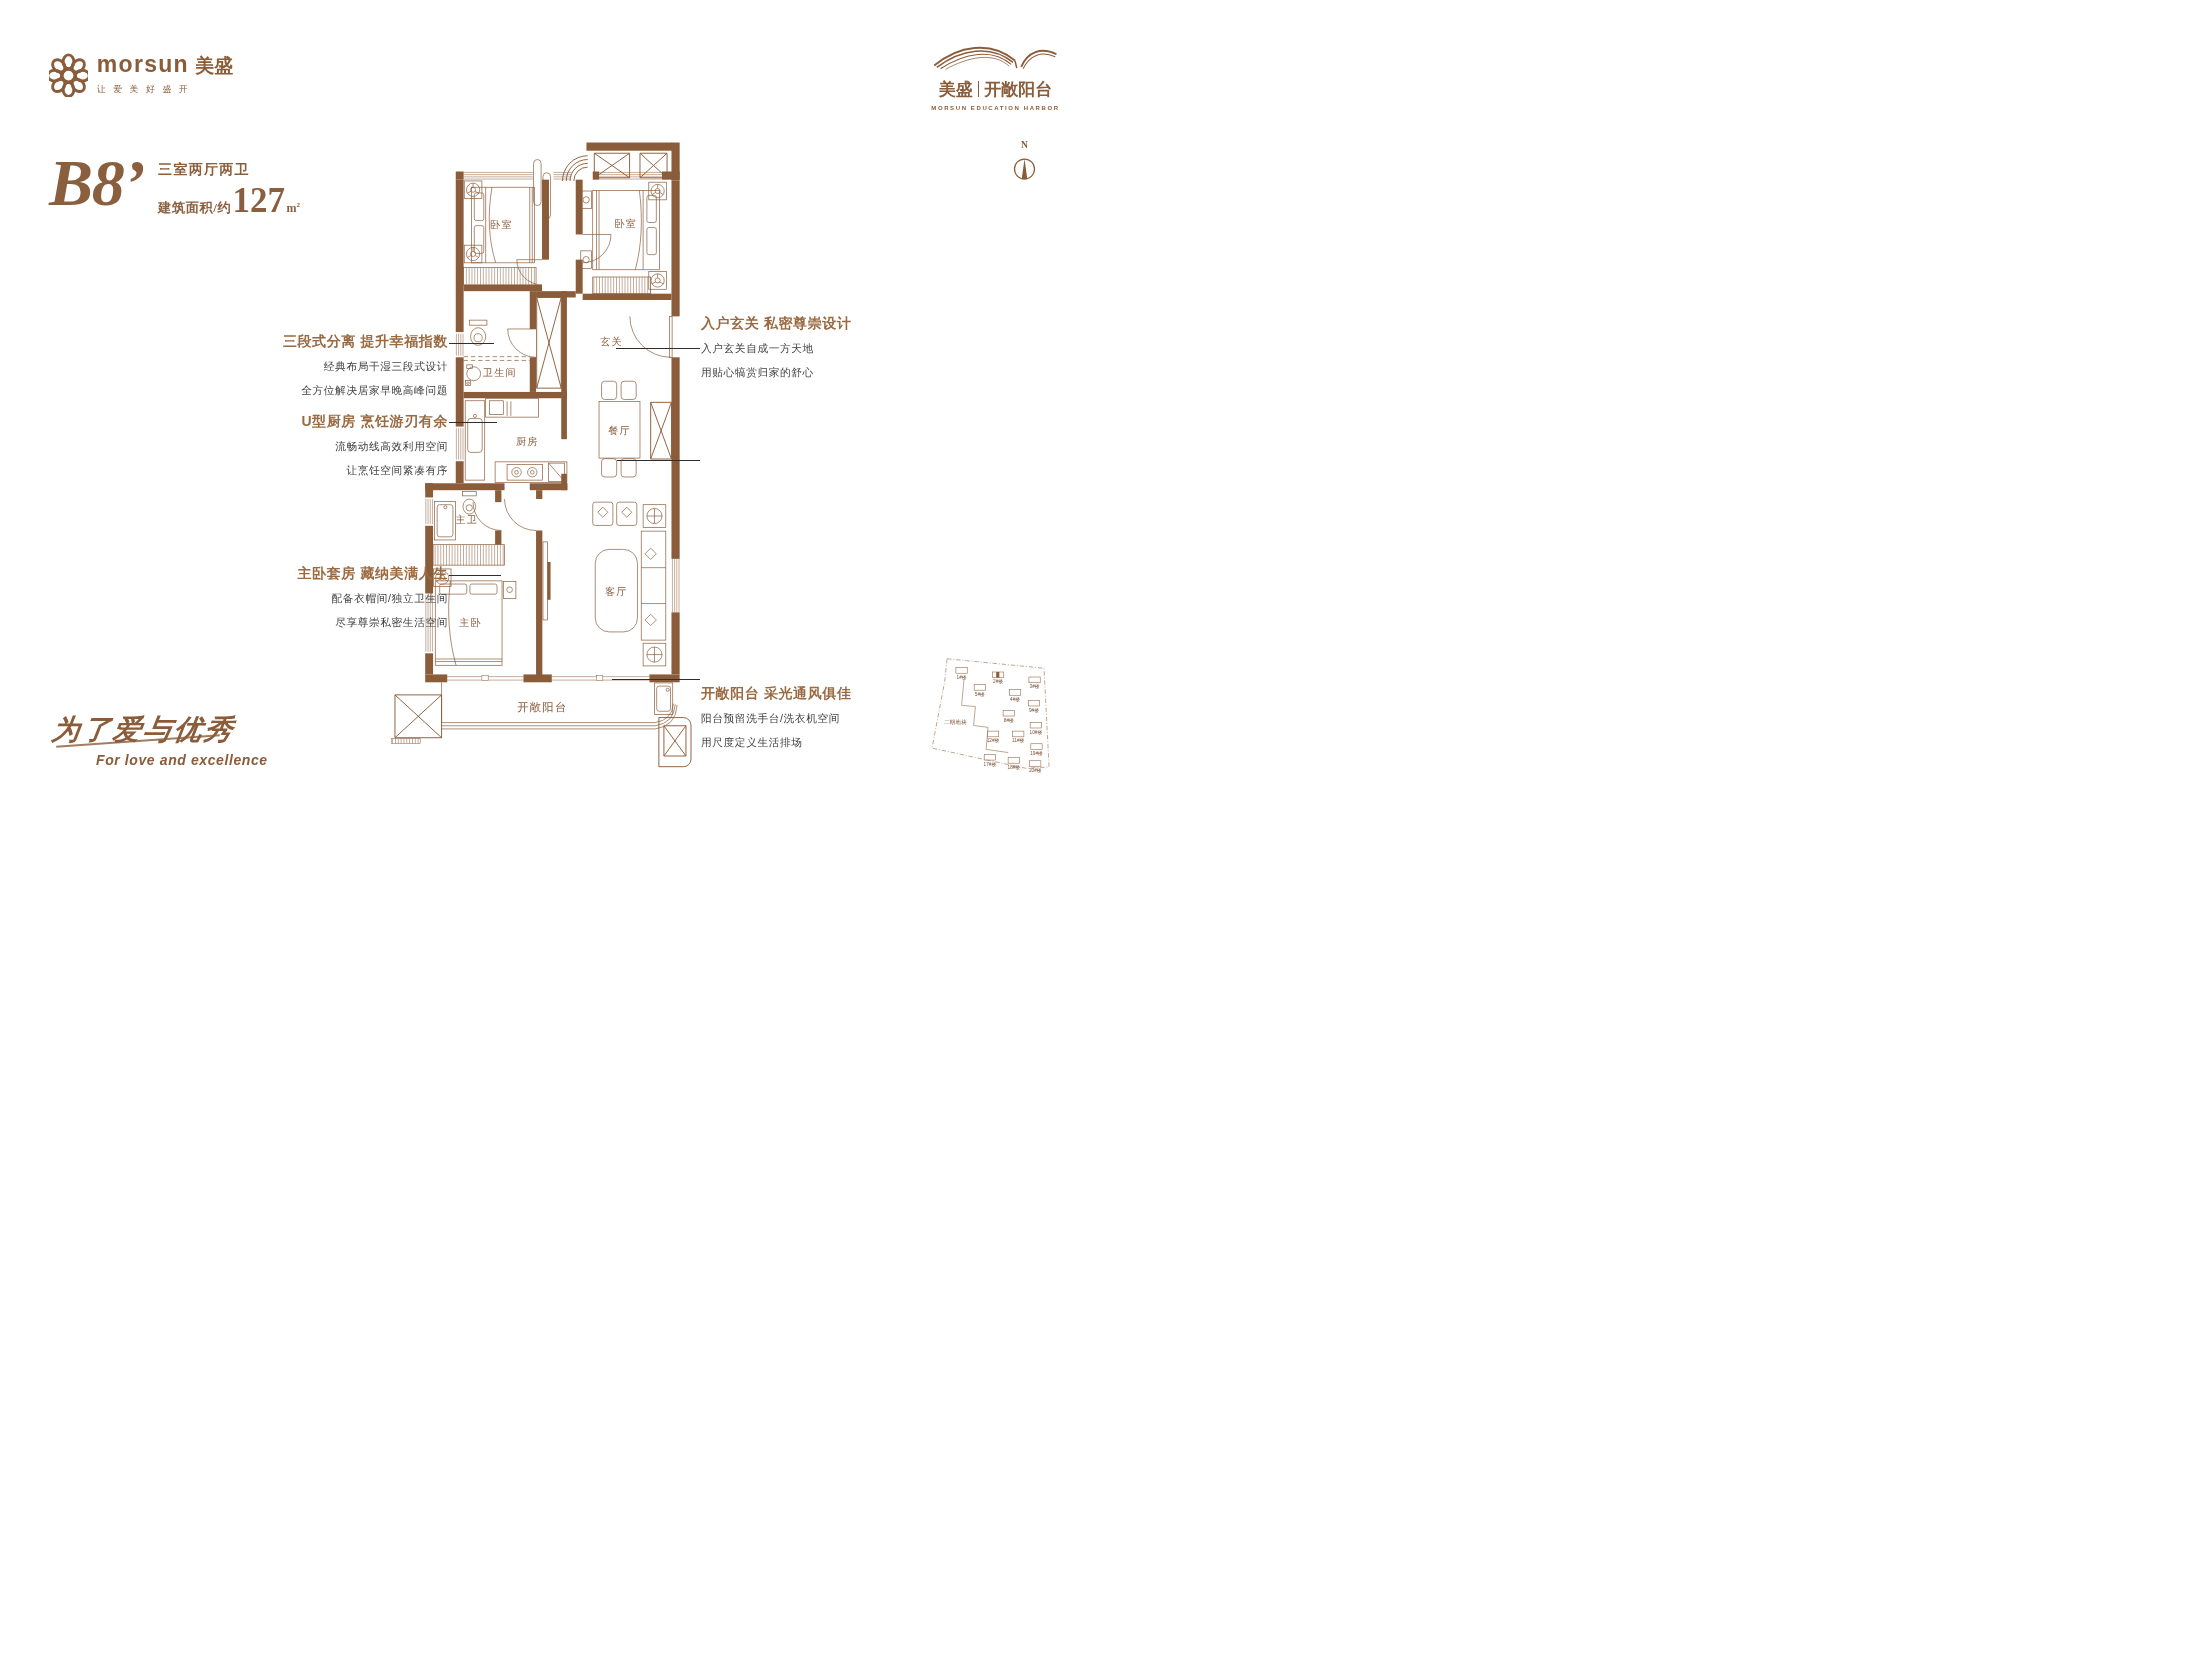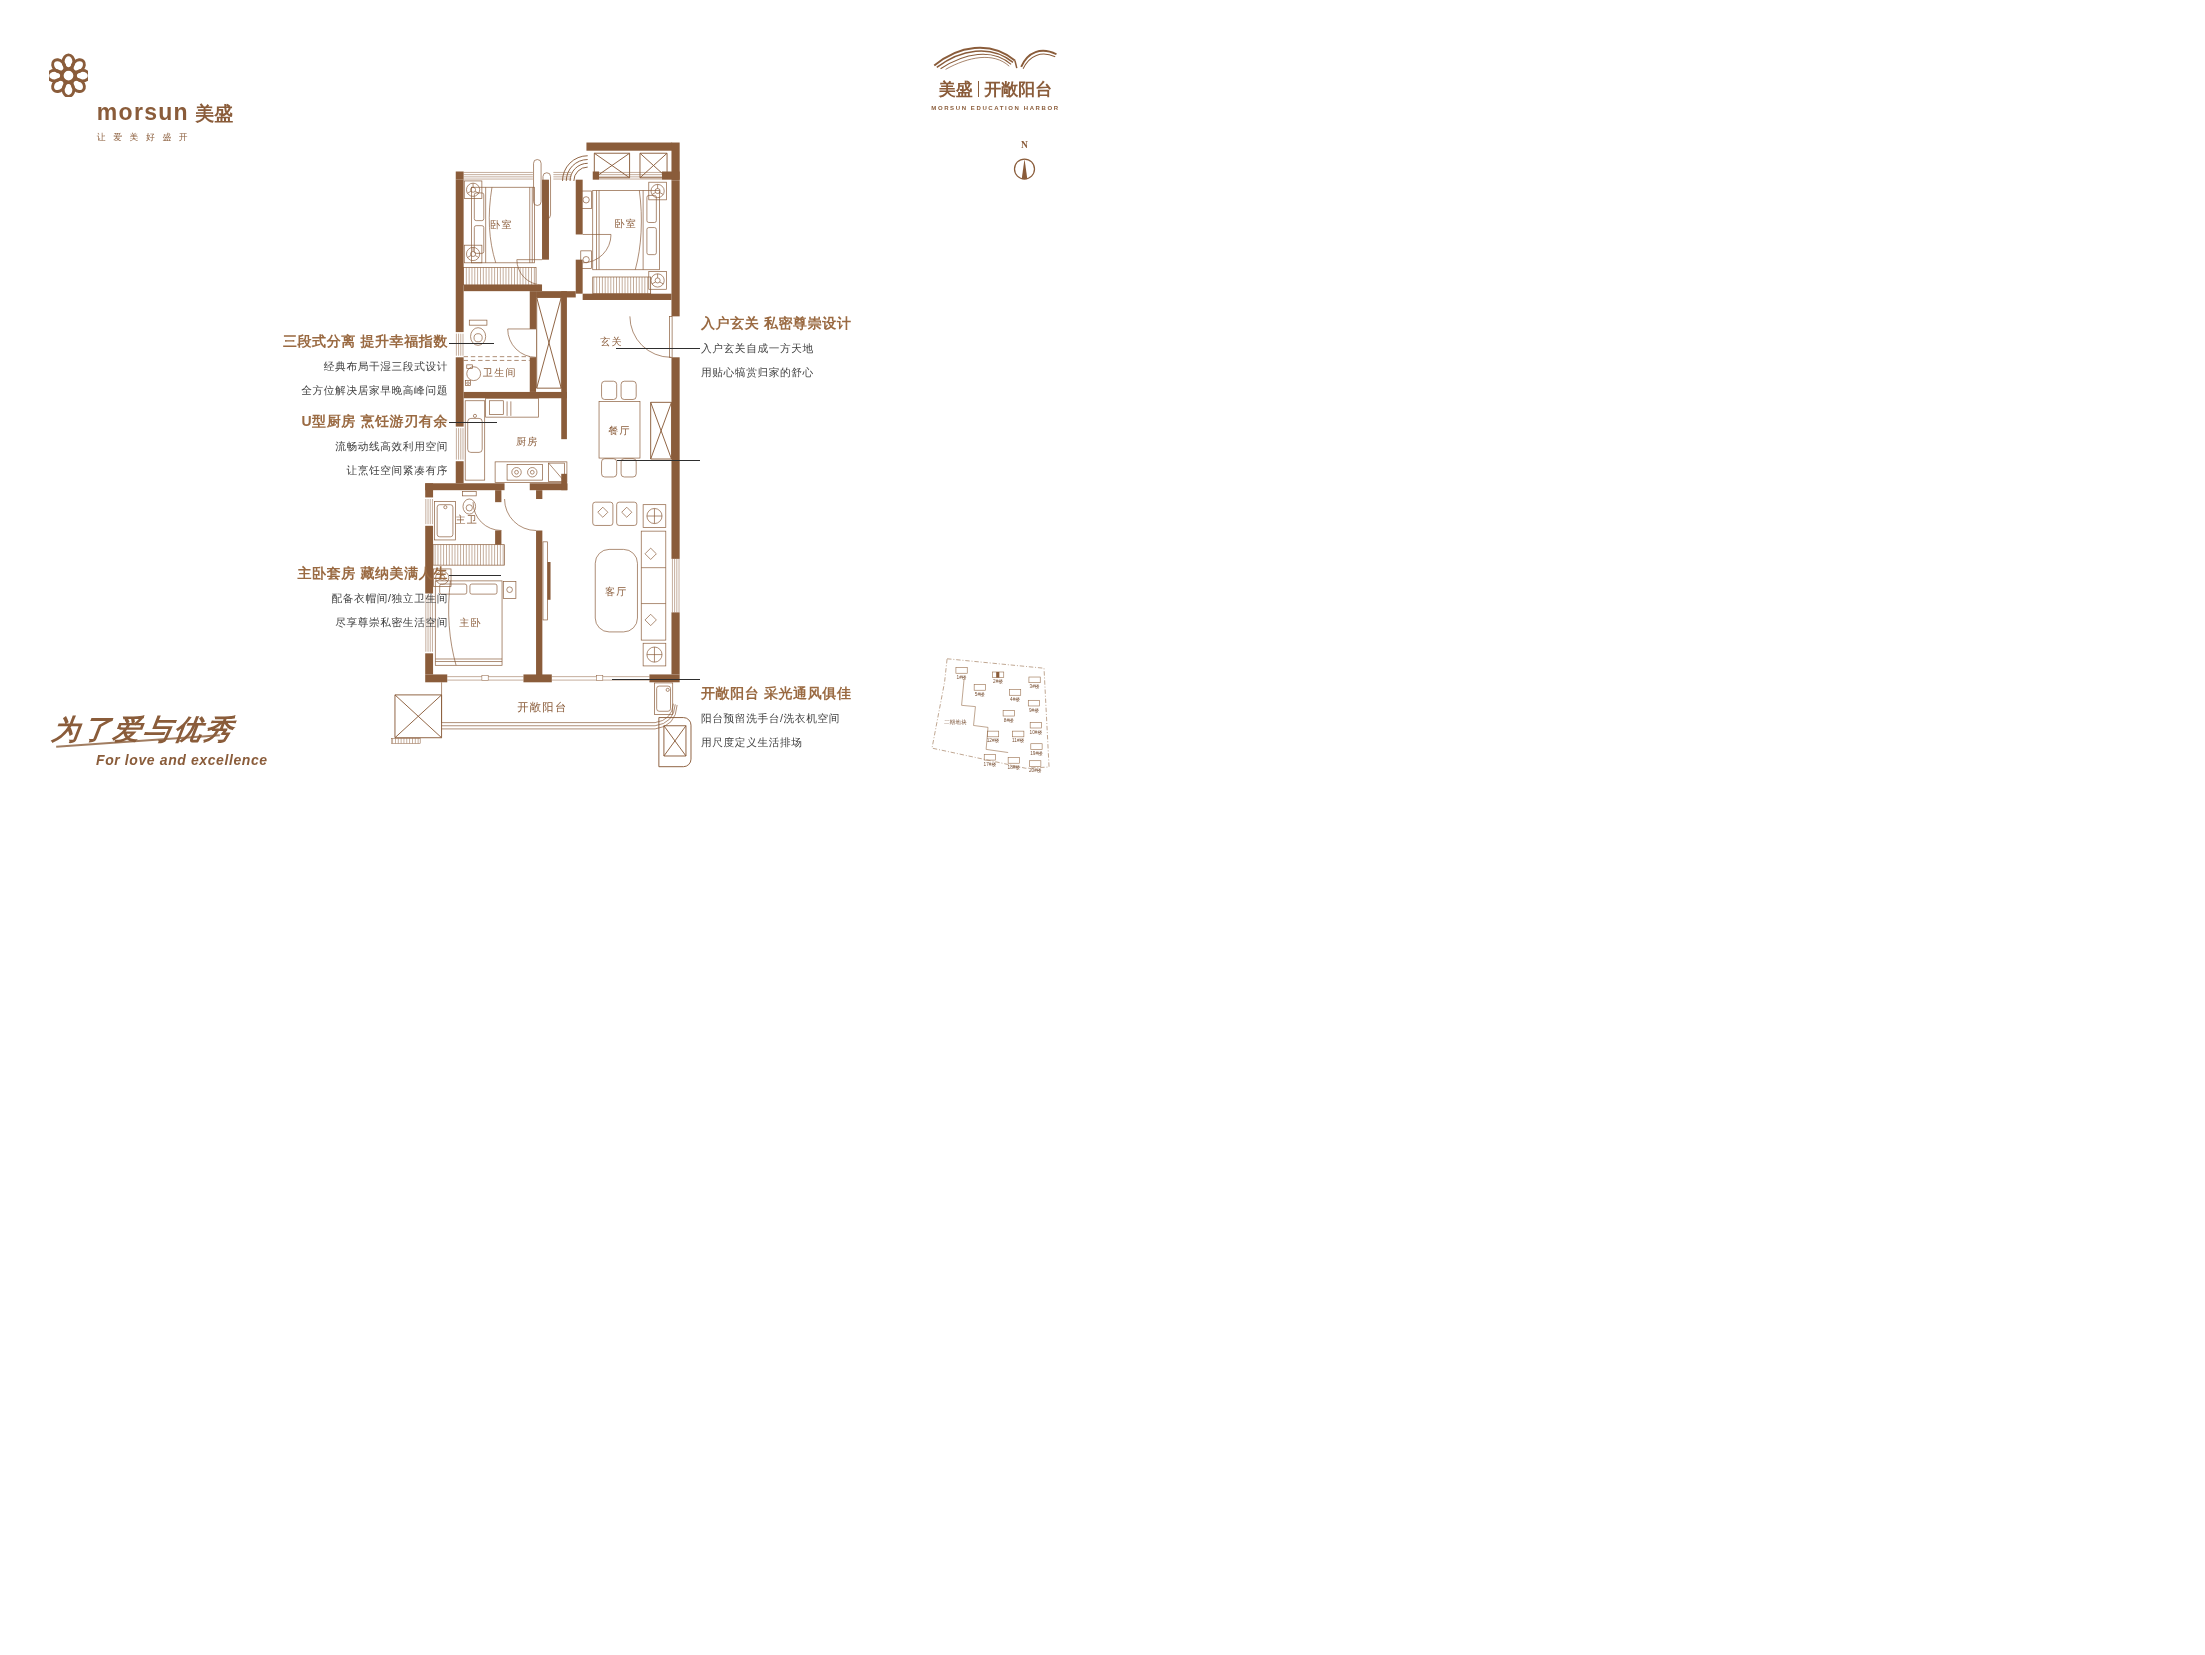--- a/index.html
+++ b/index.html
@@ -2,21 +2,21 @@
 <html style="font-size:10px"><head>
 <meta charset="utf-8">
 <style>
   html,body{margin:0;padding:0;background:#ffffff;}
   .page{position:relative;width:1103px;height:828px;background:#fff;overflow:hidden;
         font-family:"Liberation Sans",sans-serif;color:#3f3f3f;}
   
   .brand{position:absolute;left:49px;top:53px;display:flex;align-items:flex-start;}
   .brand .flower{width:39px;height:44px;}
   .brand .btxt{margin-left:8.8px;}
-  .brand .bline1{display:flex;align-items:baseline;color:#8a5c3a;margin-top:48px;}
+  .brand .bline1{display:flex;align-items:baseline;color:#8a5c3a;}
   .brand .blogo{font-size:23px;font-weight:bold;letter-spacing:1.3px;line-height:1;}
   .brand .bcn{font-size:19px;font-weight:bold;margin-left:6.3px;line-height:1;}
   .brand .btag{margin-top:7.6px;font-size:8.8px;color:#8a5c3a;letter-spacing:7.6px;}
   
   .plogo{position:absolute;left:931px;top:39px;width:129px;text-align:center;color:#8a5c3a;}
   .plogo .swoosh{width:126px;height:33px;}
   .plogo .pl1{display:flex;justify-content:center;align-items:center;gap:5px;
               font-size:17px;font-weight:bold;margin-top:3.8px;}
   .plogo .pdiv{width:1.3px;height:16.4px;background:#8a5c3a;}
   .plogo .pen{font-size:6px;letter-spacing:1.6px;margin-top:4.4px;font-weight:bold;}
@@ -105,20 +105,31 @@
       </g>
     </svg>
     <div class="pl1">
       <span>美盛</span>
       <span class="pdiv"></span>
       <span>开敞阳台</span>
     </div>
     <div class="pen">MORSUN EDUCATION HARBOR</div>
   </div>
 
+  <div class="unit">
+    <div class="code">B8’</div>
+    <div class="uinfo">
+      <div class="uline1">三室两厅两卫</div>
+      <div class="uline2">
+        <span class="uprefix">建筑面积/约</span>
+        <span class="uarea">127</span>
+        <span class="uunit"><span>m</span><sup>2</sup></span>
+      </div>
+    </div>
+  </div>
 
   <div class="compass">
     <div class="n">N</div>
     <svg width="35" height="38" viewBox="0 0 56 60">
       <circle cx="28" cy="30" r="16" fill="none" stroke="#8a5c3a" stroke-width="2"></circle>
       <polygon points="28,14 23.5,46 32.5,46" fill="#8a5c3a"></polygon>
     </svg>
   </div>
 
   <svg class="plan" viewBox="0 0 980 2010">

